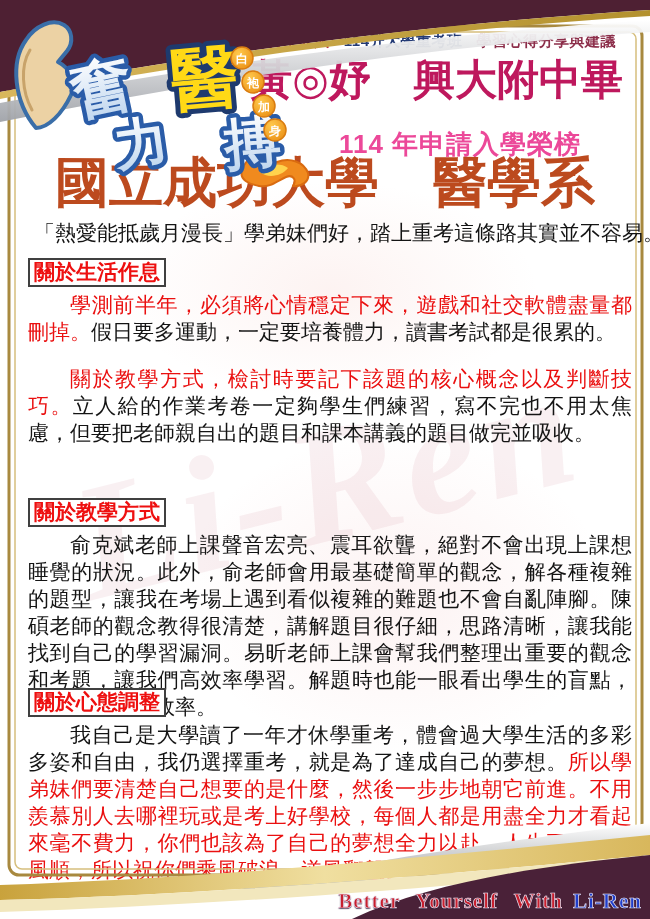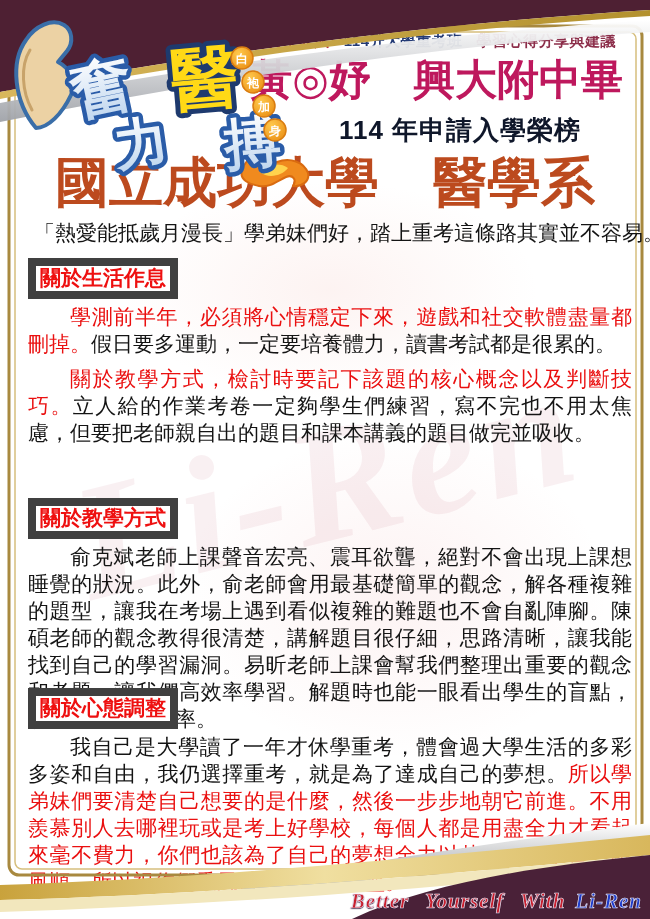--- a/index.html
+++ b/index.html
@@ -27,50 +27,50 @@
   .brand-line .program{color:#233a75; margin-right:14px;}
   .brand-line .sharing{color:#8c2e4a;}
 
   
   .student-name{
     top:52px; right:27px; font-family:"Liberation Serif","DejaVu Serif",serif;
     font-weight:900; font-size:42px; color:#be185d; letter-spacing:0px; white-space:nowrap;
   }
   
   .honor-line{
-    top:113px; left:300px; width:320px; text-align:center;
-    font-weight:bold; font-size:26px; color:#0f172a; letter-spacing:1px; white-space:nowrap;
+    top:127px; left:300px; width:320px; text-align:center;
+    font-weight:bold; font-size:26px; color:#ec4899; letter-spacing:1px; white-space:nowrap;
   }
   
   .admission{
     top:147px; left:20px; width:610px; text-align:center;
     font-family:"Liberation Serif","DejaVu Serif",serif; font-weight:900;
     font-size:54px; color:#bc4a1e; white-space:nowrap; letter-spacing:0px;
   }
   
   .intro{top:219px; left:34px; width:600px; font-size:21px; color:#141414; white-space:nowrap;}
 
   
   .section{position:absolute; left:28px; width:604px;}
   .sec0{top:258px}.sec1{top:361px}.sec2{top:498px}.sec3{top:688px}
   .sec-title{
-    display:inline-block; border:8px solid #404040; color:#ee1010;
+    display:inline-block; border:2px solid #404040; color:#ee1010;
     font-size:21px; font-weight:bold; padding:0 4px 1px 4px; background:#fff; line-height:24px;
   }
   .sec-body{
     margin:4px 0 0 0; font-size:21px; line-height:27px; text-align:justify;
     text-indent:2em; color:#141414;
   }
   .run-red{color:#ea1010;}
   .run-black{color:#141414;}
 
   
   .slogan{
     top:889px; right:8px; font-family:"Liberation Serif","DejaVu Serif",serif;
-    font-style:italic; font-weight:bold; font-size:21px; white-space:nowrap;
+    font-weight:bold; font-size:21px; white-space:nowrap;
     word-spacing:10px; letter-spacing:1px; z-index:60;
   }
   .slogan .main{color:#c81f2e; -webkit-text-stroke:.7px #e8e2f2; text-shadow:0 1px 1px #2a1030;}
   .slogan .brand{color:#1e3ecc; -webkit-text-stroke:.7px #e8e2f2; margin-left:10px; text-shadow:0 1px 1px #2a1030;}
 
   .z10{z-index:10}.z20{z-index:20}.z30{z-index:30}.z40{z-index:40}.z50{z-index:50}
 </style>
 </head>
 <body>
 

